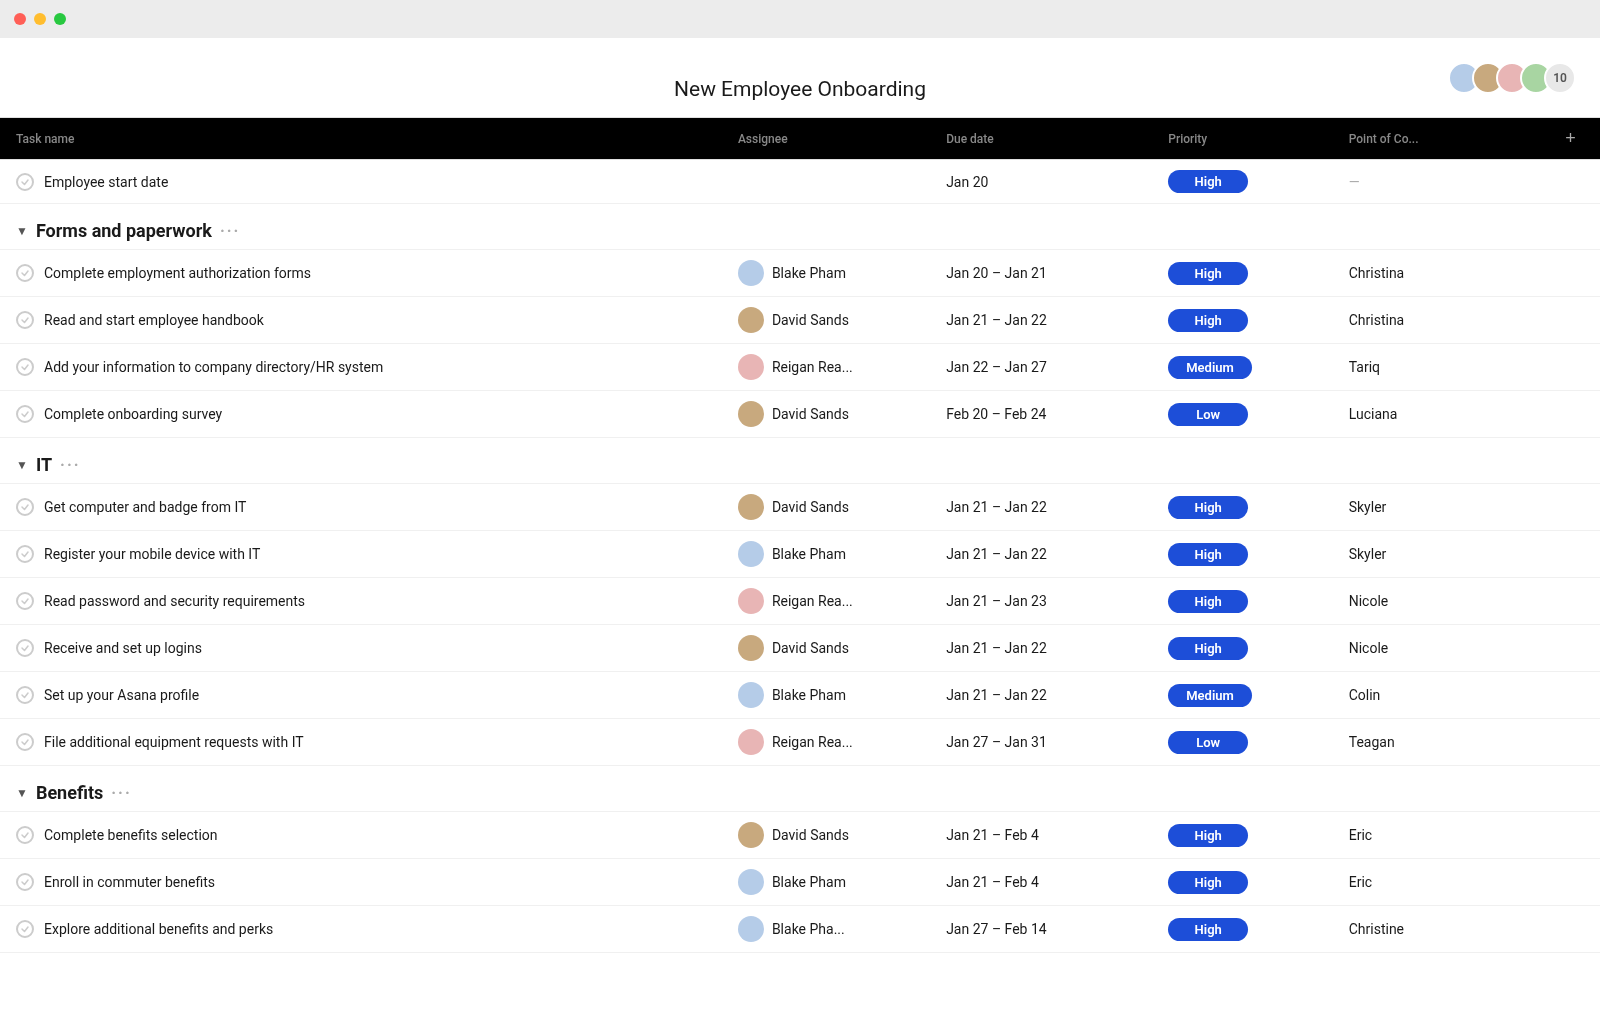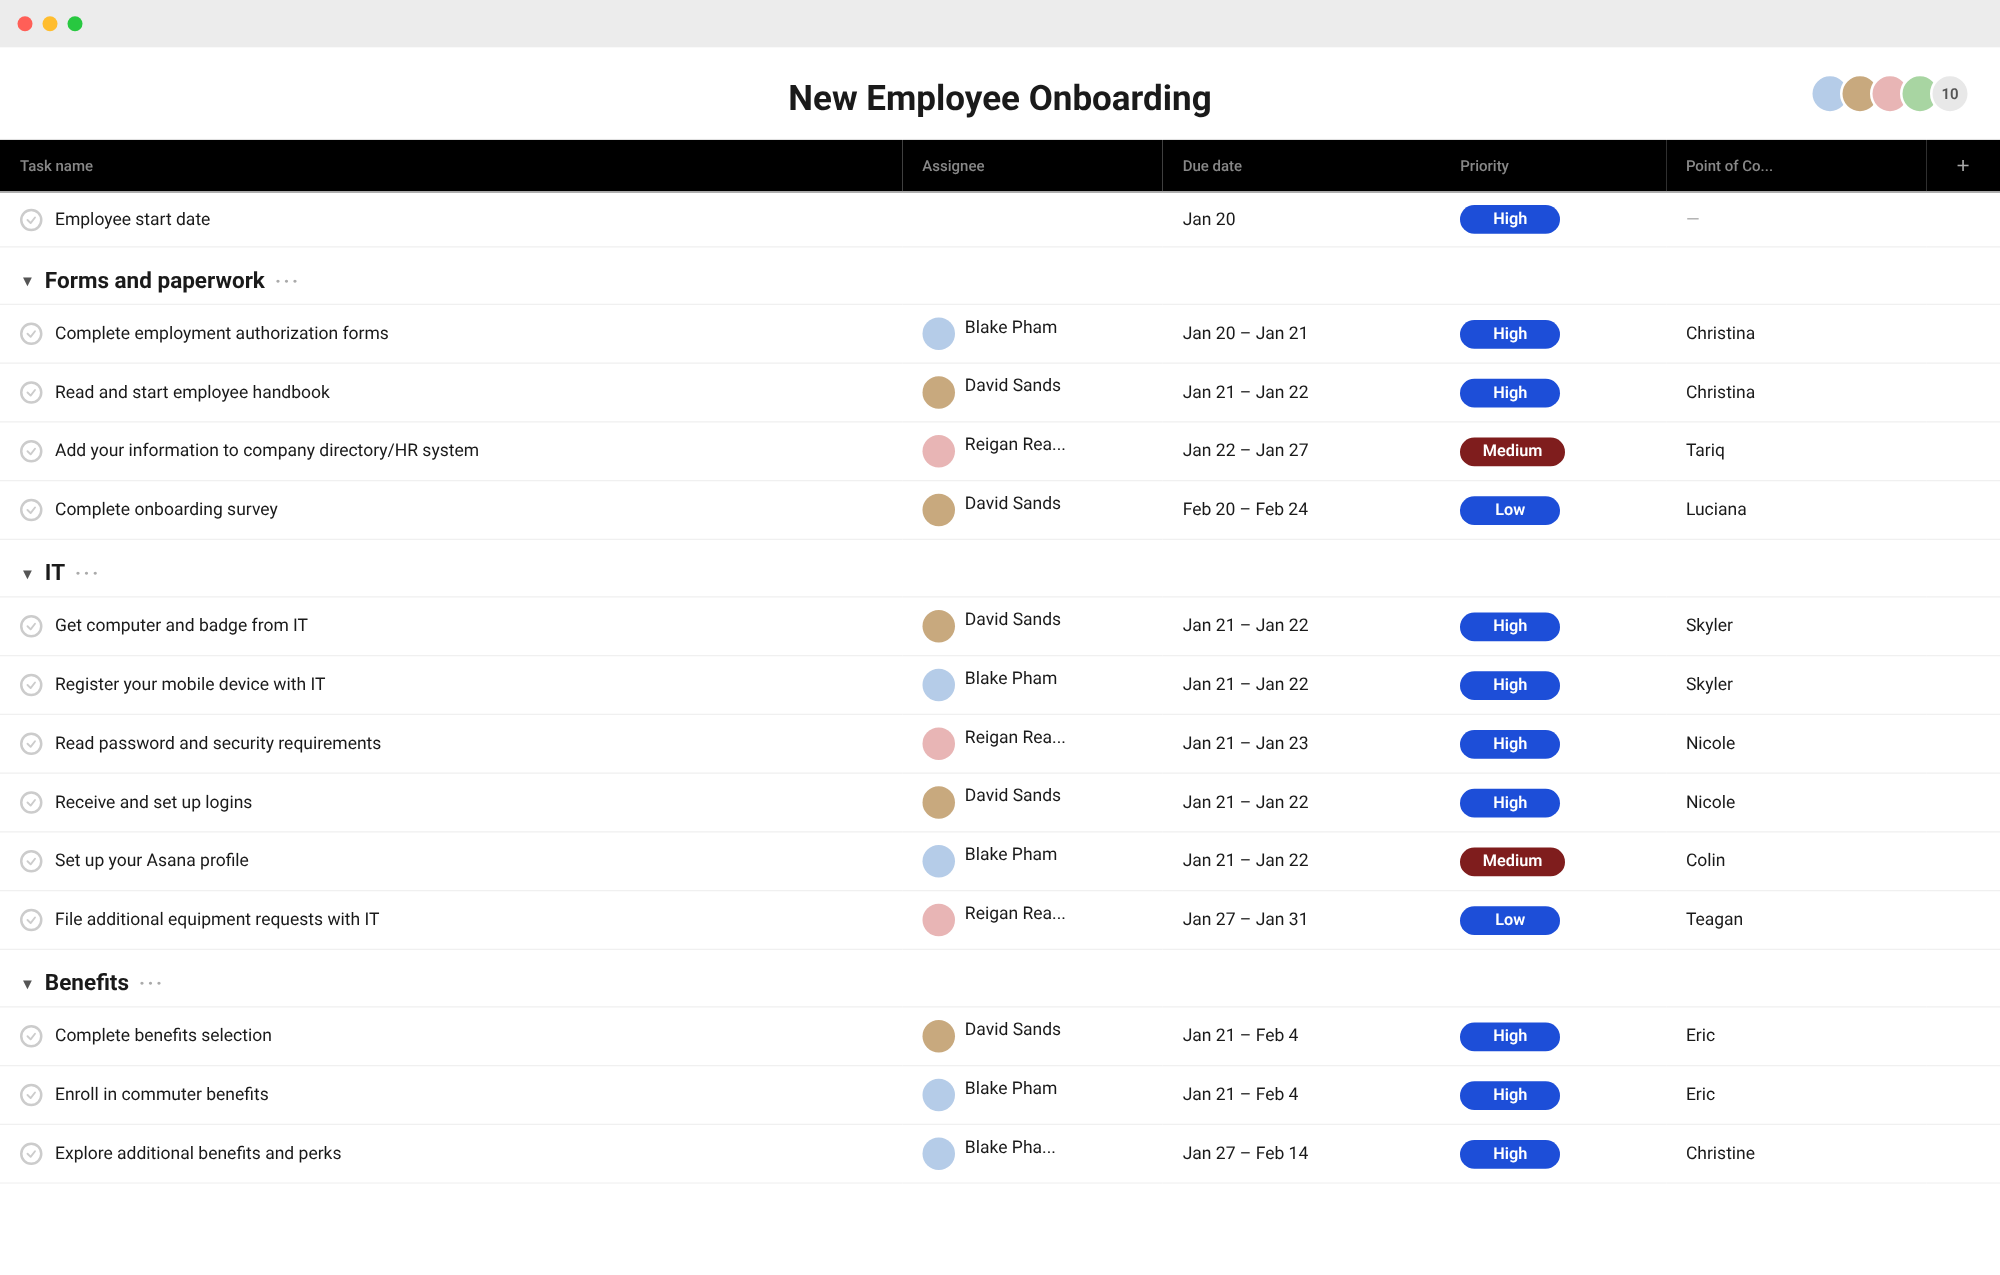--- a/index.html
+++ b/index.html
@@ -30,23 +30,24 @@
     }
 
     .header {
       display: flex;
       align-items: center;
       justify-content: center;
       padding: 24px 20px 16px;
       position: relative;
     }
     .header-title {
-      font-size: 28px;
-      font-weight: 700;
+      font-size: 21px;
+      font-weight: 400;
       color: #1a1a1a;
+      margin-top: 15px;
     }
     .header-avatars {
       position: absolute;
       right: 24px;
       top: 50%;
       transform: translateY(-50%);
       display: flex;
       align-items: flex-end;
     }
     .avatar-stack {
@@ -156,20 +157,21 @@
       border: 2px solid #ccc;
       flex-shrink: 0;
       display: flex;
       align-items: center;
       justify-content: center;
     }
     .check-circle svg { display: block; }
 
     .assignee-cell {
       display: flex;
+      align-items: center;
       gap: 8px;
     }
     .assignee-avatar {
       width: 26px;
       height: 26px;
       border-radius: 50%;
       flex-shrink: 0;
     }
 
     .priority-badge {
@@ -177,21 +179,21 @@
       align-items: center;
       justify-content: center;
       padding: 4px 18px;
       border-radius: 20px;
       font-size: 13px;
       font-weight: 600;
       color: #fff;
       min-width: 80px;
     }
     .priority-high { background: #1d4ed8; }
-    .priority-medium { background: #7f1d1d; }
+    .priority-medium { background: #1d4ed8; }
     .priority-low { background: #1d4ed8; color: #fff; }
 
     .dash-text { color: #aaa; }
 
     .add-btn {
       background: none;
       border: none;
       font-size: 18px;
       color: #aaa;
       cursor: pointer;

